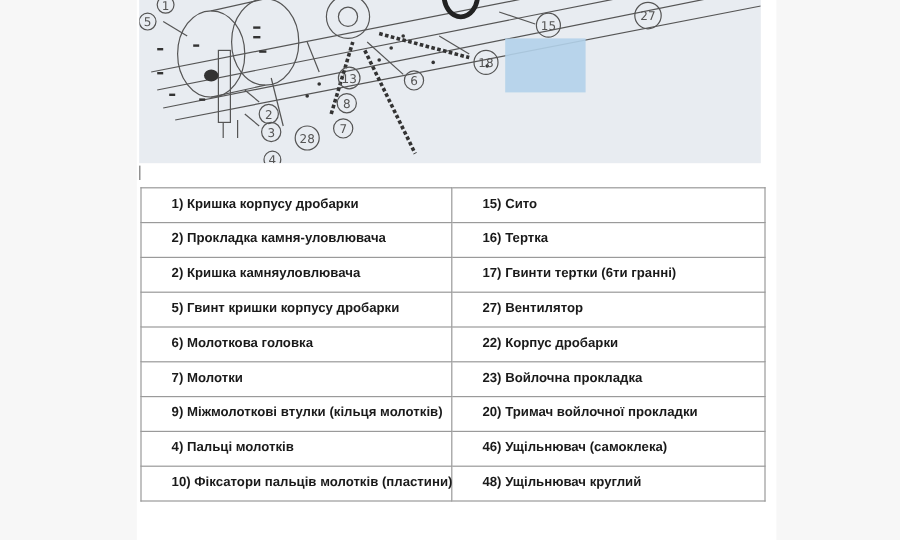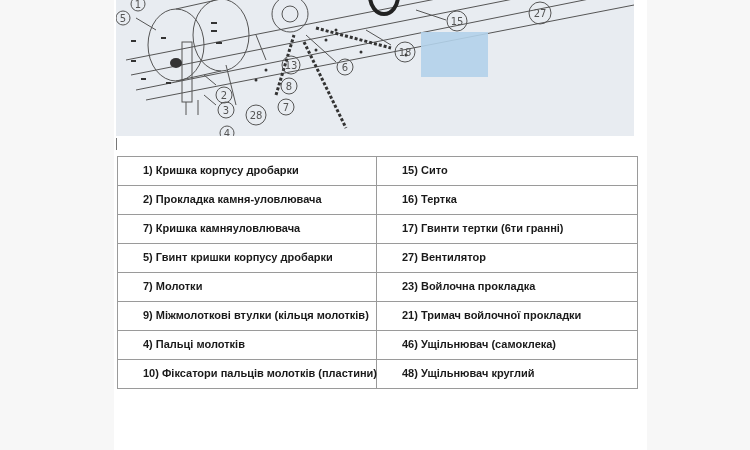--- a/index.html
+++ b/index.html
@@ -155,48 +155,56 @@
     <tr>
       <td class="left">
           <span class="cell-text">2) Прокладка камня-уловлювача</span>
         </td>
       <td class="right">
           <span class="cell-text">16) Тертка</span>
         </td>
     </tr>
     <tr>
       <td class="left">
-          <span class="cell-text">7) Кришка камняуловлювача</span>
+          <span class="cell-text">2) Кришка камняуловлювача</span>
         </td>
       <td class="right">
           <span class="cell-text">17) Гвинти тертки (6ти гранні)</span>
         </td>
     </tr>
     <tr>
       <td class="left">
           <span class="cell-text">5) Гвинт кришки корпусу дробарки</span>
         </td>
       <td class="right">
           <span class="cell-text">27)  Вентилятор</span>
         </td>
     </tr>
     <tr>
       <td class="left">
+          <span class="cell-text">6) Молоткова головка</span>
+        </td>
+      <td class="right">
+          <span class="cell-text">22)  Корпус дробарки</span>
+        </td>
+    </tr>
+    <tr>
+      <td class="left">
           <span class="cell-text">7) Молотки</span>
         </td>
       <td class="right">
           <span class="cell-text">23)  Войлочна прокладка</span>
         </td>
     </tr>
     <tr>
       <td class="left">
           <span class="cell-text">9) Міжмолоткові втулки (кільця молотків)</span>
         </td>
       <td class="right">
-          <span class="cell-text">21)  Тримач войлочної прокладки</span>
+          <span class="cell-text">20)  Тримач войлочної прокладки</span>
         </td>
     </tr>
     <tr>
       <td class="left">
           <span class="cell-text">4) Пальці молотків</span>
         </td>
       <td class="right">
           <span class="cell-text">46)  Ущільнювач (самоклека)</span>
         </td>
     </tr>

